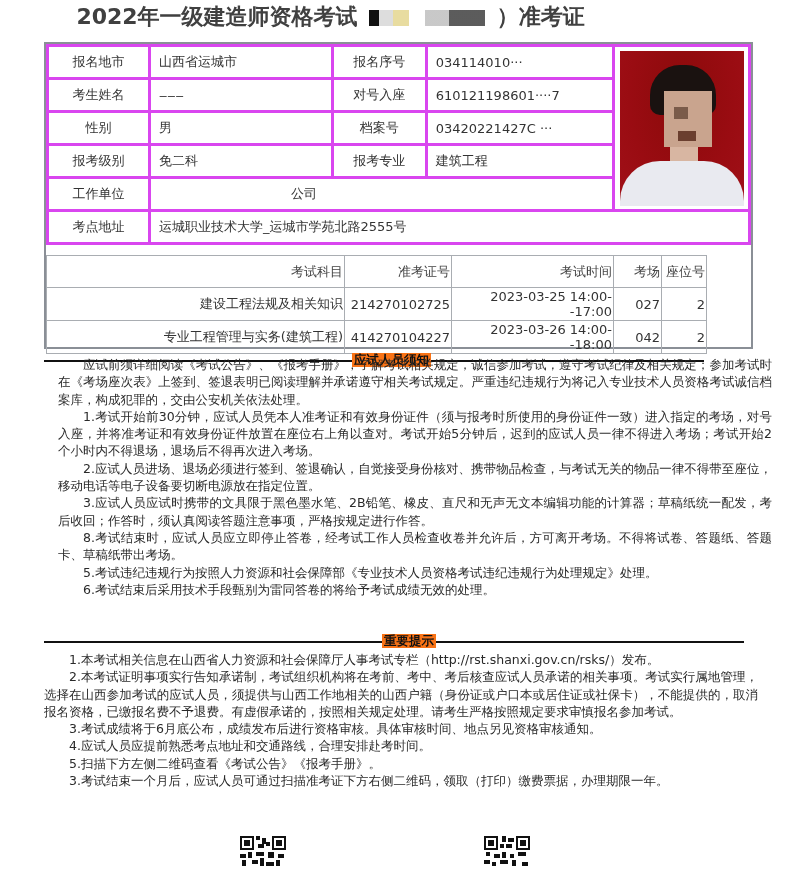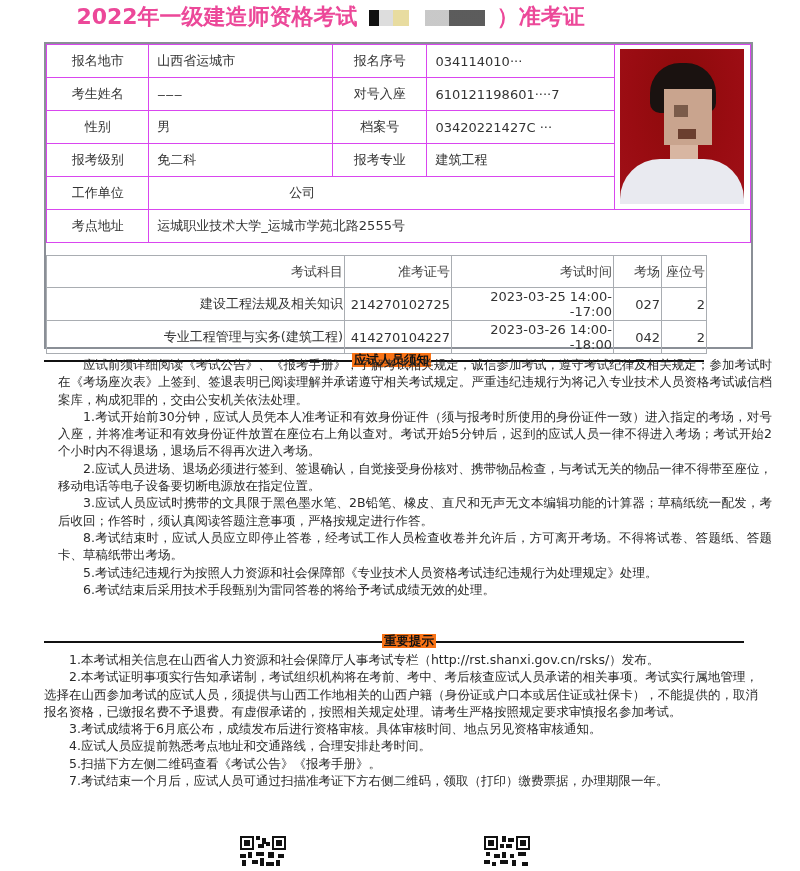--- a/index.html
+++ b/index.html
@@ -4,38 +4,38 @@
   <style>
     html, body { margin: 0; padding: 0; background: #ffffff; }
     body {
       width: 800px; height: 871px; overflow: hidden; position: relative;
       font-family: "DejaVu Sans", "Liberation Sans", sans-serif;
       color: #222;
     }
     .title {
       position: absolute; top: 0; left: 0; width: 661px; height: 36px;
       text-align: center; font-size: 22px; font-weight: bold; line-height: 34px;
-      color: #ec4899; letter-spacing: 0px;
+      color: #404040; letter-spacing: 0px;
     }
     .title .redact {
       display: inline-block; vertical-align: middle; height: 16px; margin: 0 4px;
     }
     .redact-a { width: 40px; background: linear-gradient(90deg, #111 0 25%, #ddd 25% 60%, #e8dca0 60% 100%); }
     .redact-b { width: 60px; background: linear-gradient(90deg, #bbb 0 40%, #333 40% 100%); opacity: 0.8; }
 
     .card {
       position: absolute; top: 42px; left: 44px; width: 709px; height: 307px;
       border: 2px solid #8a8f96; box-sizing: border-box; background: #fff;
     }
     table.info {
       position: absolute; top: 0; left: 0; border-collapse: collapse;
       font-size: 13px;
     }
     table.info td {
-      border: 1px solid #d946ef; height: 33px; padding: 0 8px; box-sizing: border-box;
+      border: 3px solid #d946ef; height: 33px; padding: 0 8px; box-sizing: border-box;
     }
     table.info td.lbl { text-align: center; color: #333; }
     table.info td.val { color: #333; }
     .photo-cell { padding: 0 !important; vertical-align: top; }
     .photo {
       width: 124px; height: 155px; margin: 4px 0 0 5px;
       background: radial-gradient(ellipse at 50% 30%, #8b0a0a 0%, #9a0c12 60%, #a01018 100%);
       position: relative; overflow: hidden;
     }
     .photo .hair { position: absolute; left: 30px; top: 14px; width: 66px; height: 50px; background: #1a1210; border-radius: 30px 30px 10px 10px; }
@@ -192,21 +192,21 @@
   <div class="line" style="left:0; width:700px;"></div>
   <span class="txt" style="left:338px; padding:0 2px;">重要提示</span>
 </div>
 
 <div class="para" style="top:651px;">
   <p class="indent">1.本考试相关信息在山西省人力资源和社会保障厅人事考试专栏（http://rst.shanxi.gov.cn/rsks/）发布。</p>
   <p class="indent">2.本考试证明事项实行告知承诺制，考试组织机构将在考前、考中、考后核查应试人员承诺的相关事项。考试实行属地管理，选择在山西参加考试的应试人员，须提供与山西工作地相关的山西户籍（身份证或户口本或居住证或社保卡），不能提供的，取消报名资格，已缴报名费不予退费。有虚假承诺的，按照相关规定处理。请考生严格按照规定要求审慎报名参加考试。</p>
   <p class="indent">3.考试成绩将于6月底公布，成绩发布后进行资格审核。具体审核时间、地点另见资格审核通知。</p>
   <p class="indent">4.应试人员应提前熟悉考点地址和交通路线，合理安排赴考时间。</p>
   <p class="indent">5.扫描下方左侧二维码查看《考试公告》《报考手册》。</p>
-  <p class="indent">7.考试结束一个月后，应试人员可通过扫描准考证下方右侧二维码，领取（打印）缴费票据，办理期限一年。</p>
+  <p class="indent">3.考试结束一个月后，应试人员可通过扫描准考证下方右侧二维码，领取（打印）缴费票据，办理期限一年。</p>
 </div>
 
 <div class="qr" style="left:240px;">
   <svg width="46" height="46" viewBox="0 0 23 23">
     <rect width="23" height="23" fill="#fff"></rect>
     <g fill="#111">
       <rect x="0" y="0" width="7" height="7"></rect>
         <rect x="1" y="1" width="5" height="5" fill="#fff"></rect>
         <rect x="2" y="2" width="3" height="3"></rect>
       <rect x="16" y="0" width="7" height="7"></rect>

